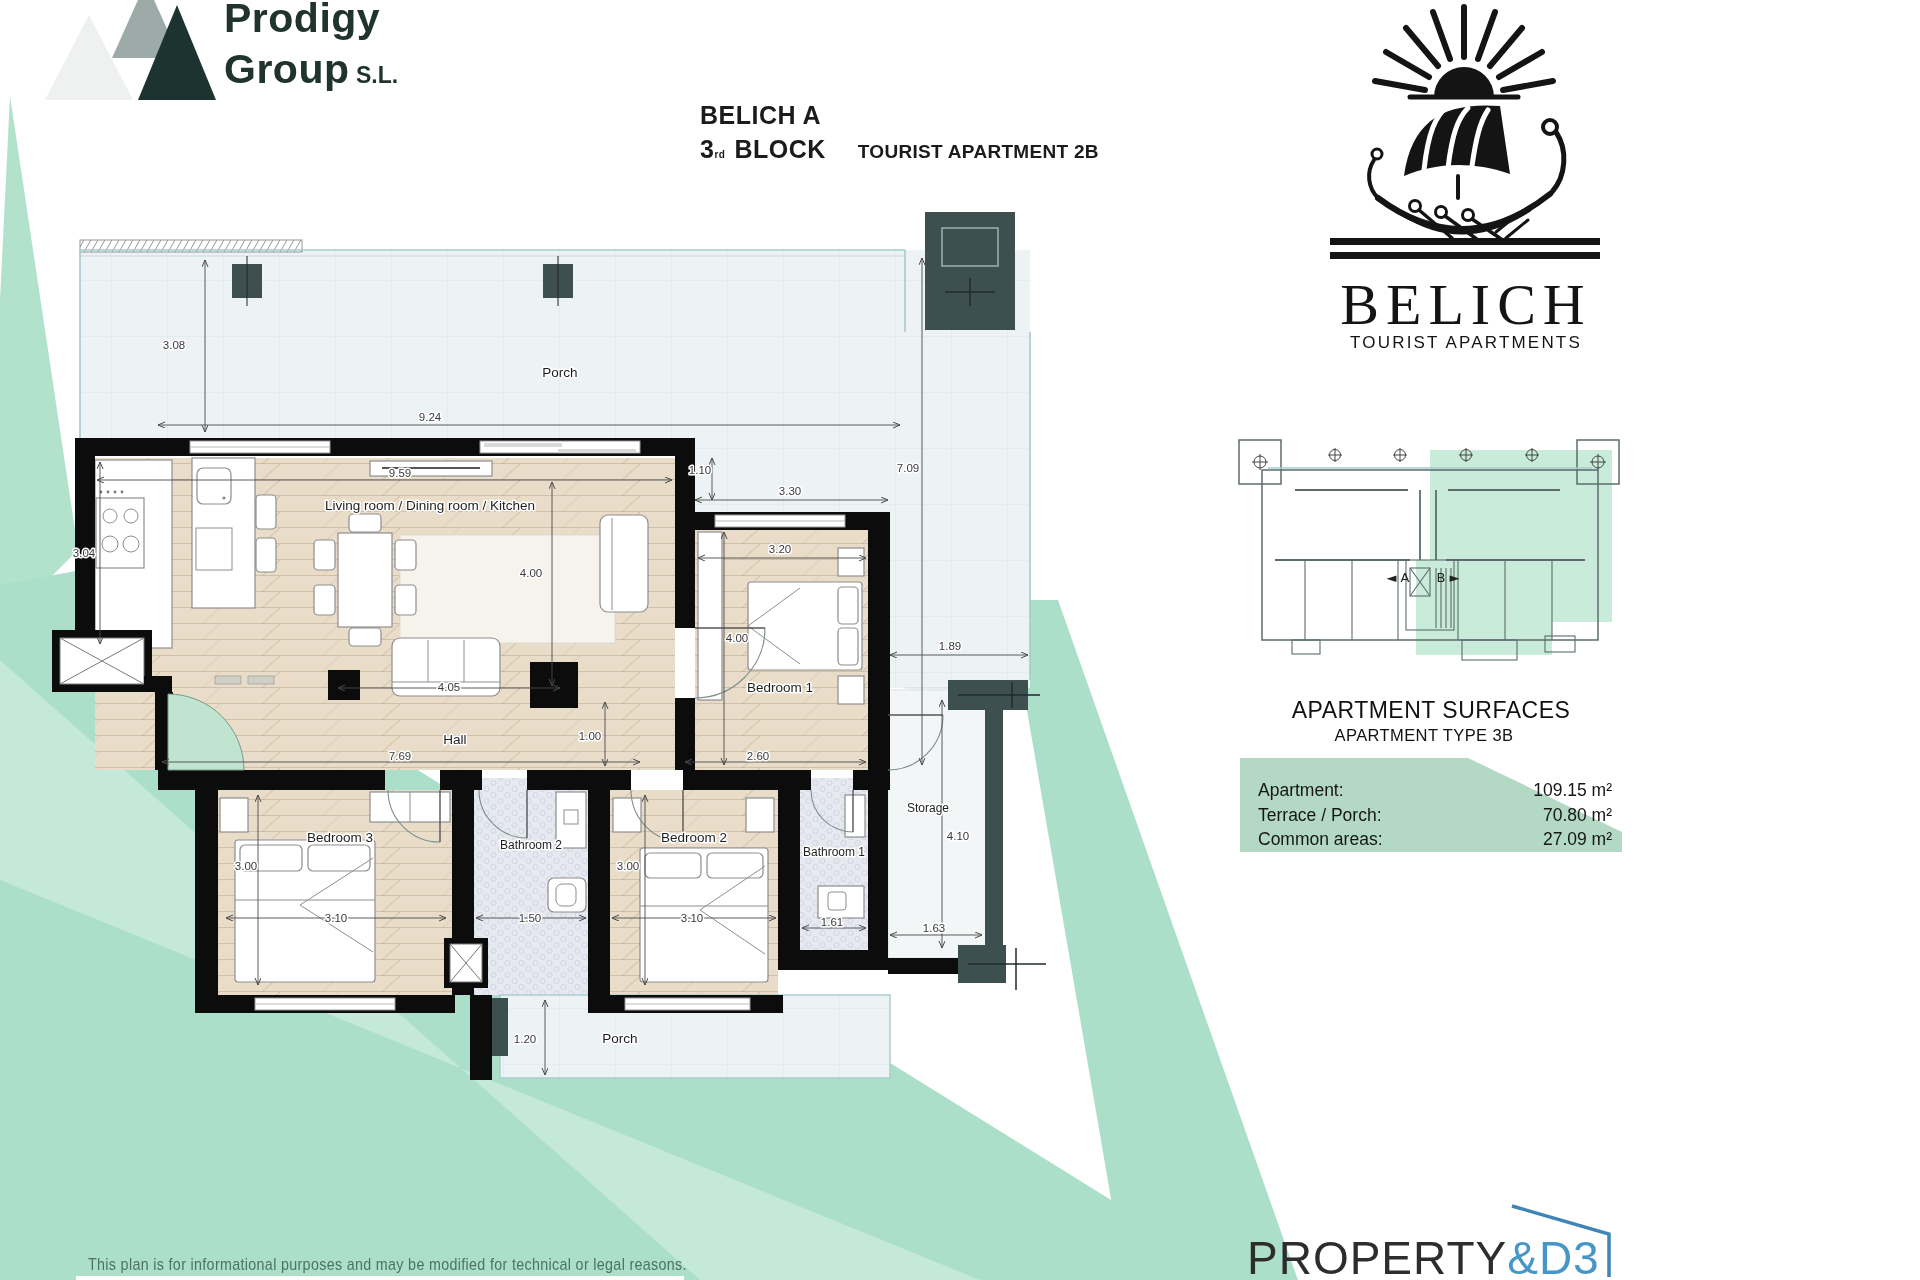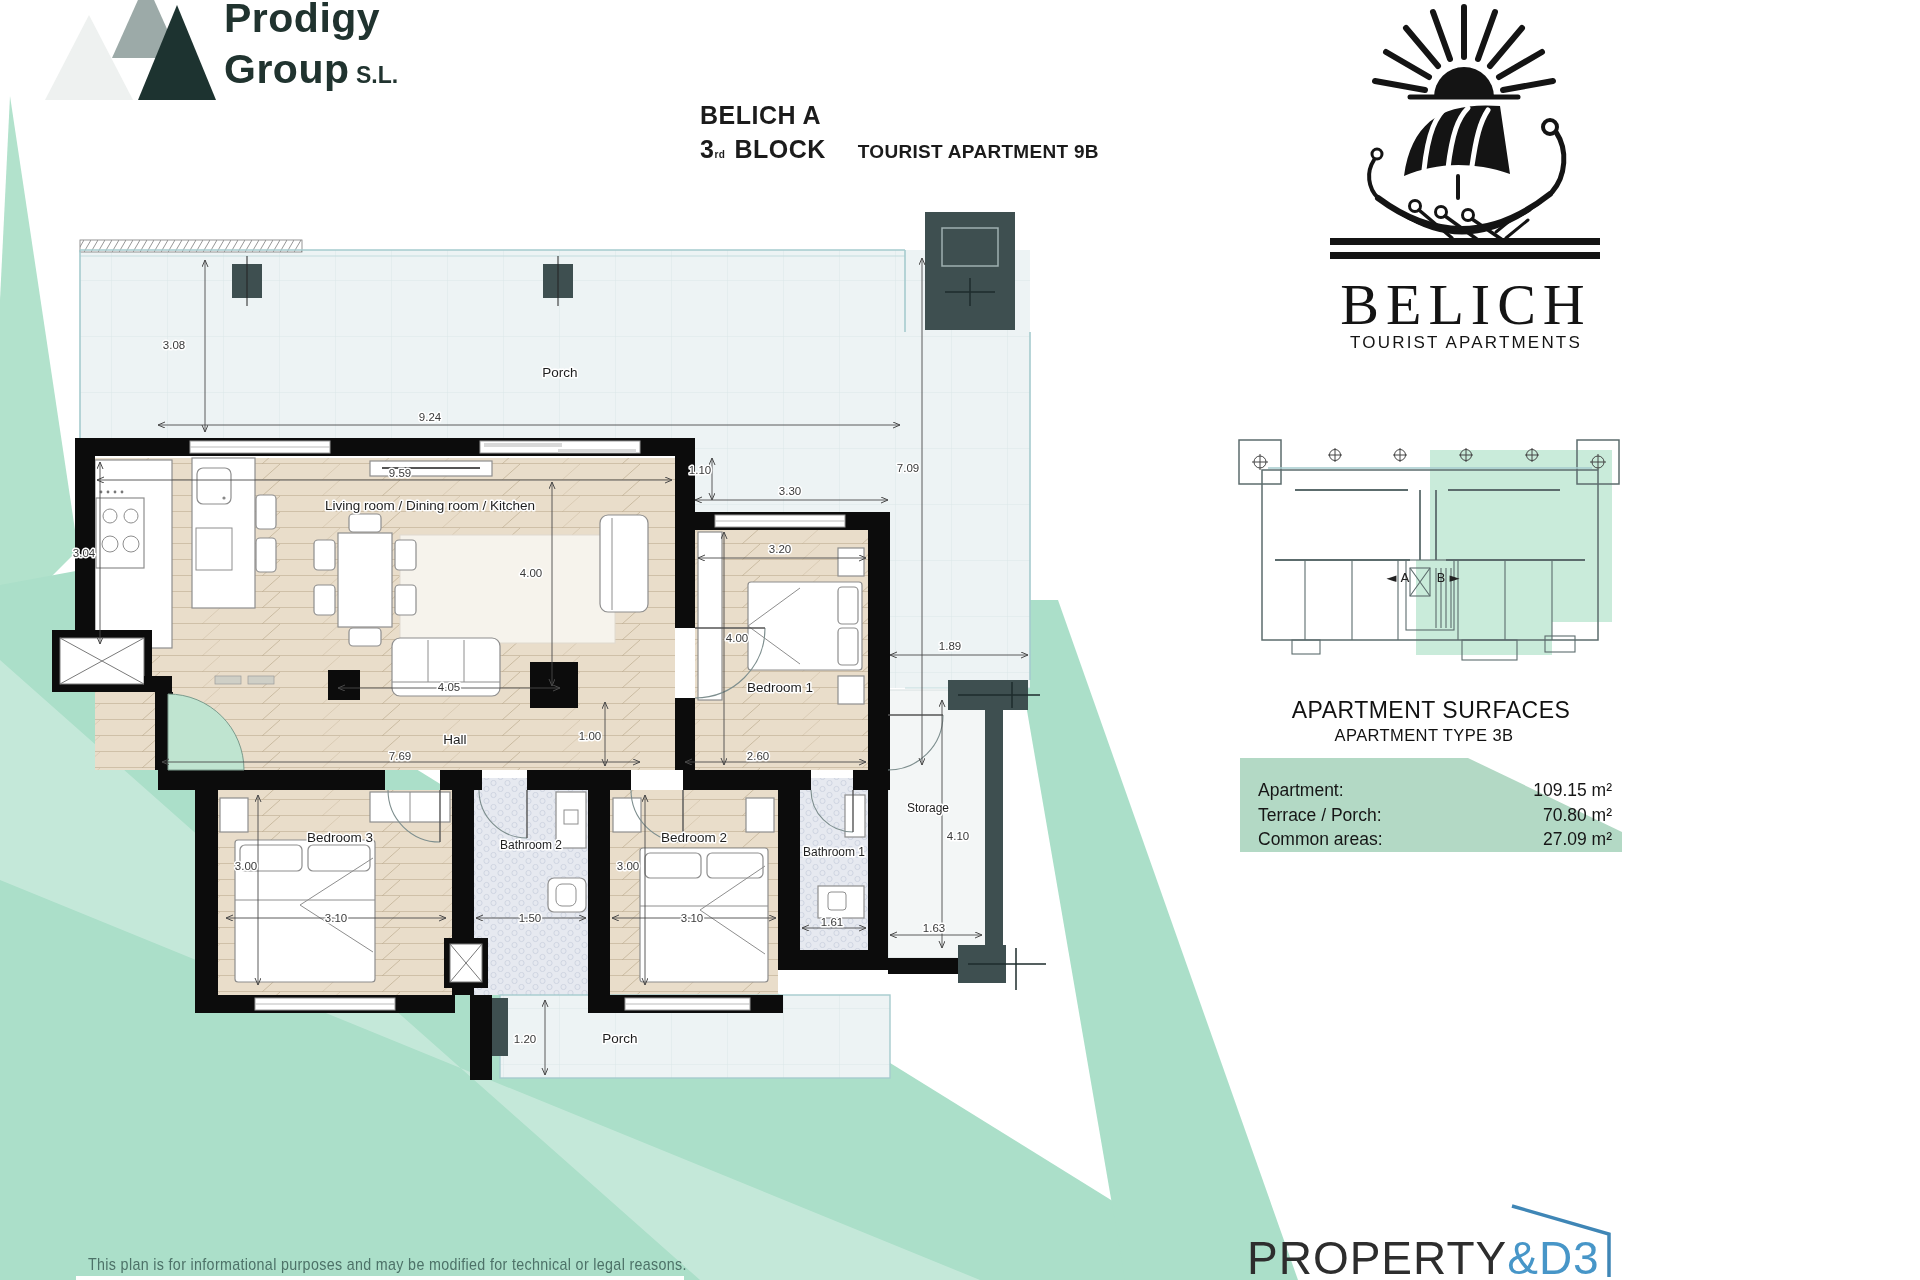--- a/index.html
+++ b/index.html
@@ -448,20 +448,20 @@
     <text class="prop-main" x="1247" y="1274"><tspan>PROPERTY</tspan><tspan fill="#4796c8">&amp;D3</tspan></text>
   </g>
 </svg>
 
 <div class="header-block">
   <div class="l1">BELICH A</div>
   <div class="l2">
     <span>3</span>
         <sup>rd</sup>
         <span class="fw">BLOCK</span>
-    <span class="unit">TOURIST APARTMENT 9B</span>
+    <span class="unit">TOURIST APARTMENT 2B</span>
   </div>
 </div>
 
 <div class="disclaimer">This plan is for informational purposes and may be modified for technical or legal reasons.</div>
 <div class="bottom-bar"></div>
 
 </div>
 
 </body></html>

